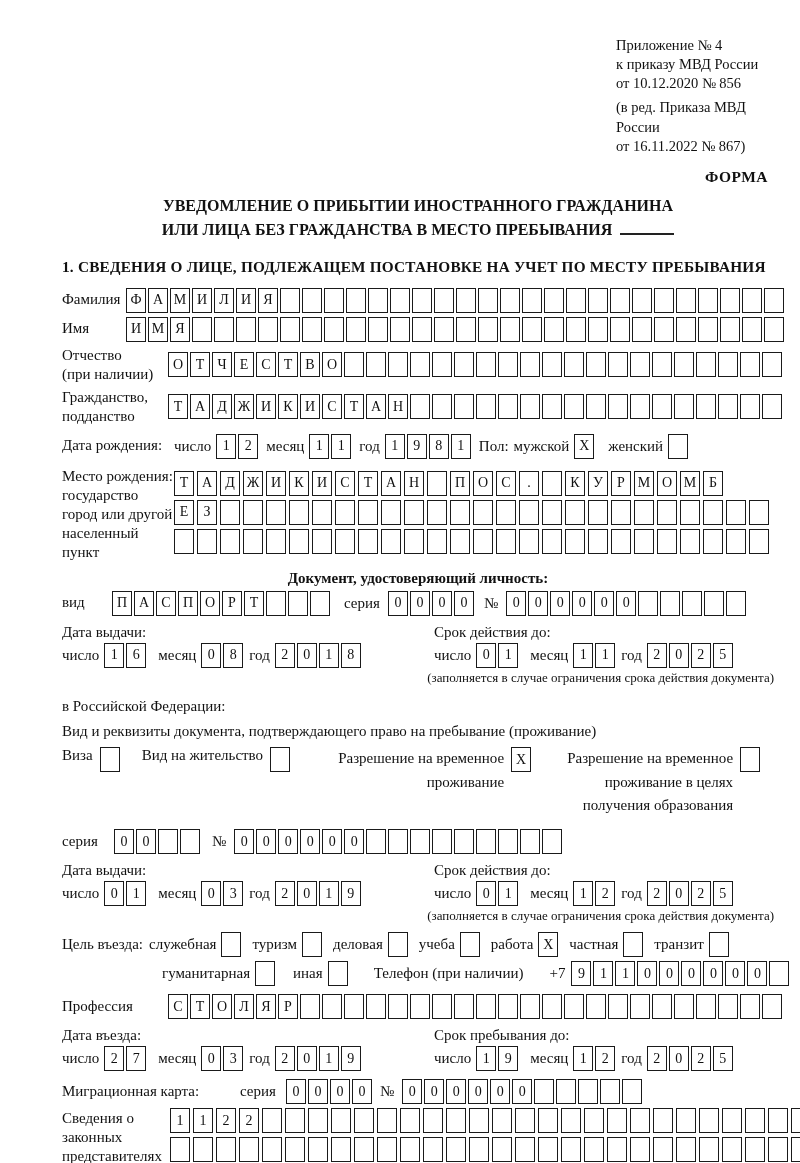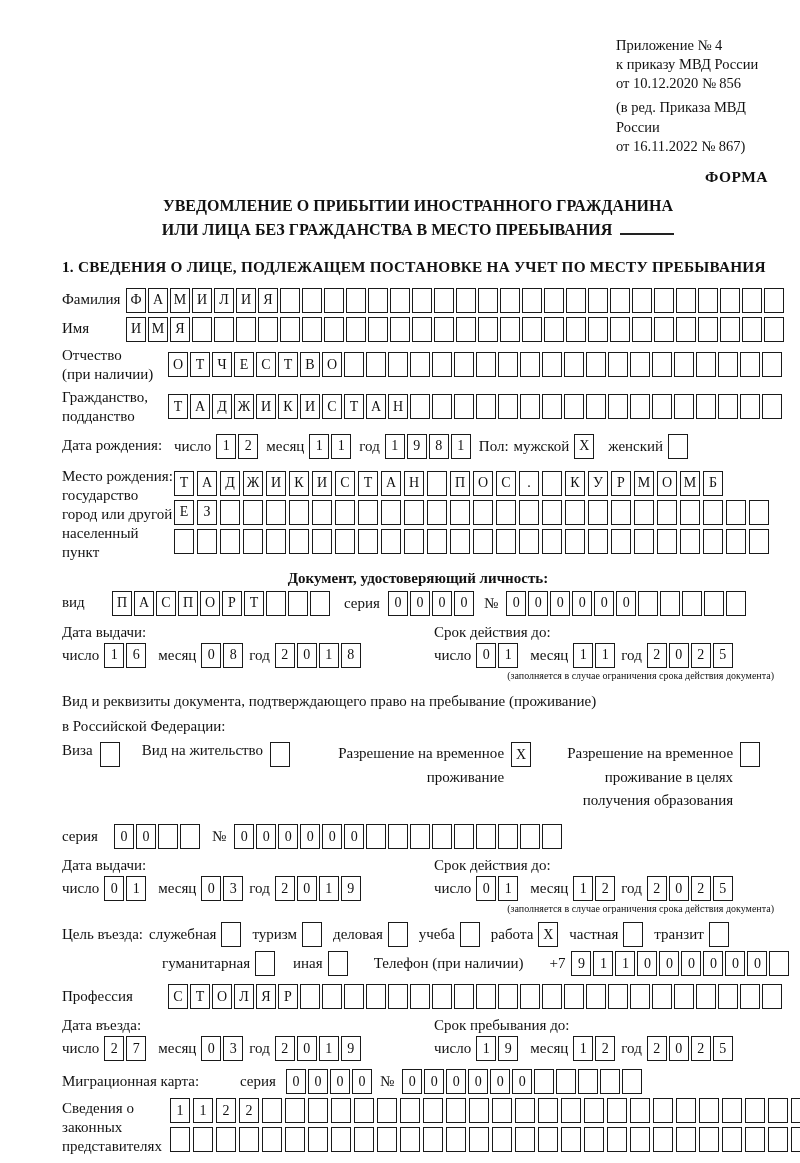--- a/index.html
+++ b/index.html
@@ -29,21 +29,21 @@
   .stack > div{line-height:19px;}
   .rows-stack .cells{margin-bottom:4px;}
   
   .dates{display:flex;margin-top:8px;}
   .dcol-l{width:372px;}
   .dcol-r{flex:1;}
   .dhead{margin-bottom:2px;}
   .dvals{display:flex;align-items:center;}
   .dlbl{margin:0 5px 0 0;}
   .dvals .cells{margin-right:6px;}
-  .note{font-size:10px;text-align:right;margin-top:2px;}
+  .note{font-size:13px;text-align:right;margin-top:2px;}
   
   .doc-heading{text-align:center;font-weight:bold;margin-top:8px;}
   .intro{margin-top:8px;line-height:1.65;}
   
   .opts{display:flex;align-items:flex-start;margin-top:4px;}
   .opt{display:flex;align-items:flex-start;}
   .opt .cells{margin-left:7px;margin-top:0;}
   .optlbl-c{text-align:right;line-height:1.55;}
   
   .p-opt{display:flex;align-items:center;margin-right:11px;}
@@ -422,22 +422,22 @@
             <span class="cell">0</span>
             <span class="cell">2</span>
             <span class="cell">5</span>
           </span>
       </div>
     </div>
   </div>
   <div class="note">(заполняется в случае ограничения срока действия документа)</div>
 
   <div class="intro">
+    <div>в Российской Федерации:</div>
     <div>Вид и реквизиты документа, подтверждающего право на пребывание (проживание)</div>
-    <div>в Российской Федерации:</div>
   </div>
 
   <div class="opts">
     <span class="opt">
       <span class="lbl">Виза</span>
       <span class="cells">
           <span class="cell"></span>
         </span>
     </span>
     <span class="opt" style="margin-left:22px">

